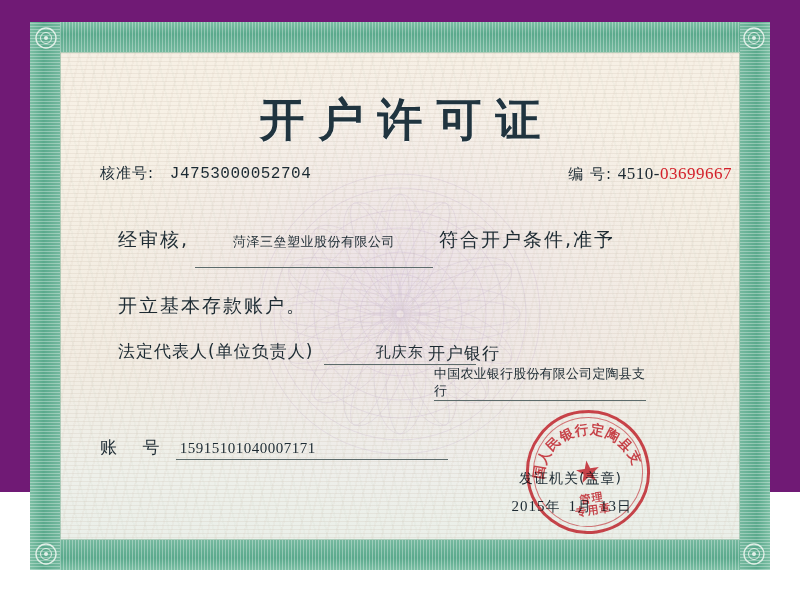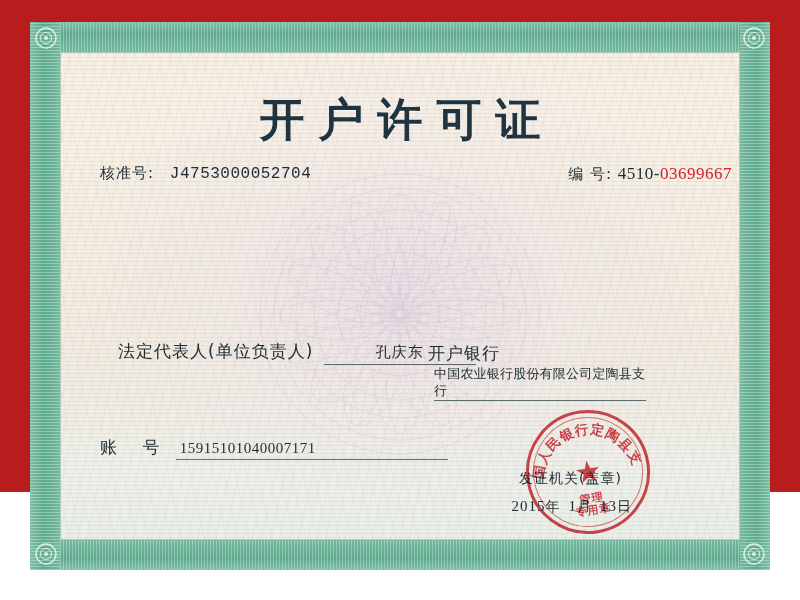--- a/index.html
+++ b/index.html
@@ -11,21 +11,21 @@
     width: 800px;
     height: 600px;
     overflow: hidden;
     font-family: "DejaVu Sans", sans-serif;
   }
 
   .page {
     position: relative;
     width: 800px;
     height: 492px;
-    background: #b91c1c;
+    background: #701a75;
   }
 
   
   .cert {
     position: absolute;
     left: 30px;
     top: 22px;
     width: 740px;
     height: 548px;
     background:
@@ -466,20 +466,24 @@
       <div class="row-approval">
         <span>核准号:</span>
         <span class="val">J4753000052704</span>
       </div>
 
       <div class="row-serial">
         <span>编 号:</span>
         <span class="num">4510-</span><span class="red">03699667</span>
       </div>
 
+      <div class="para1">
+        <span class="lead">经审核,</span><span class="blank-company">菏泽三垒塑业股份有限公司</span><span class="tail">符合开户条件,准予</span>
+        <span class="line2">开立基本存款账户。</span>
+      </div>
 
       <div class="row-rep">
         <span class="label">法定代表人(单位负责人)</span>
         <span class="blank-rep">孔庆东</span>
       </div>
 
       <div class="row-bank">
         <span class="label">开户银行</span>
         <span class="blank-bank">中国农业银行股份有限公司定陶县支行</span>
       </div>

